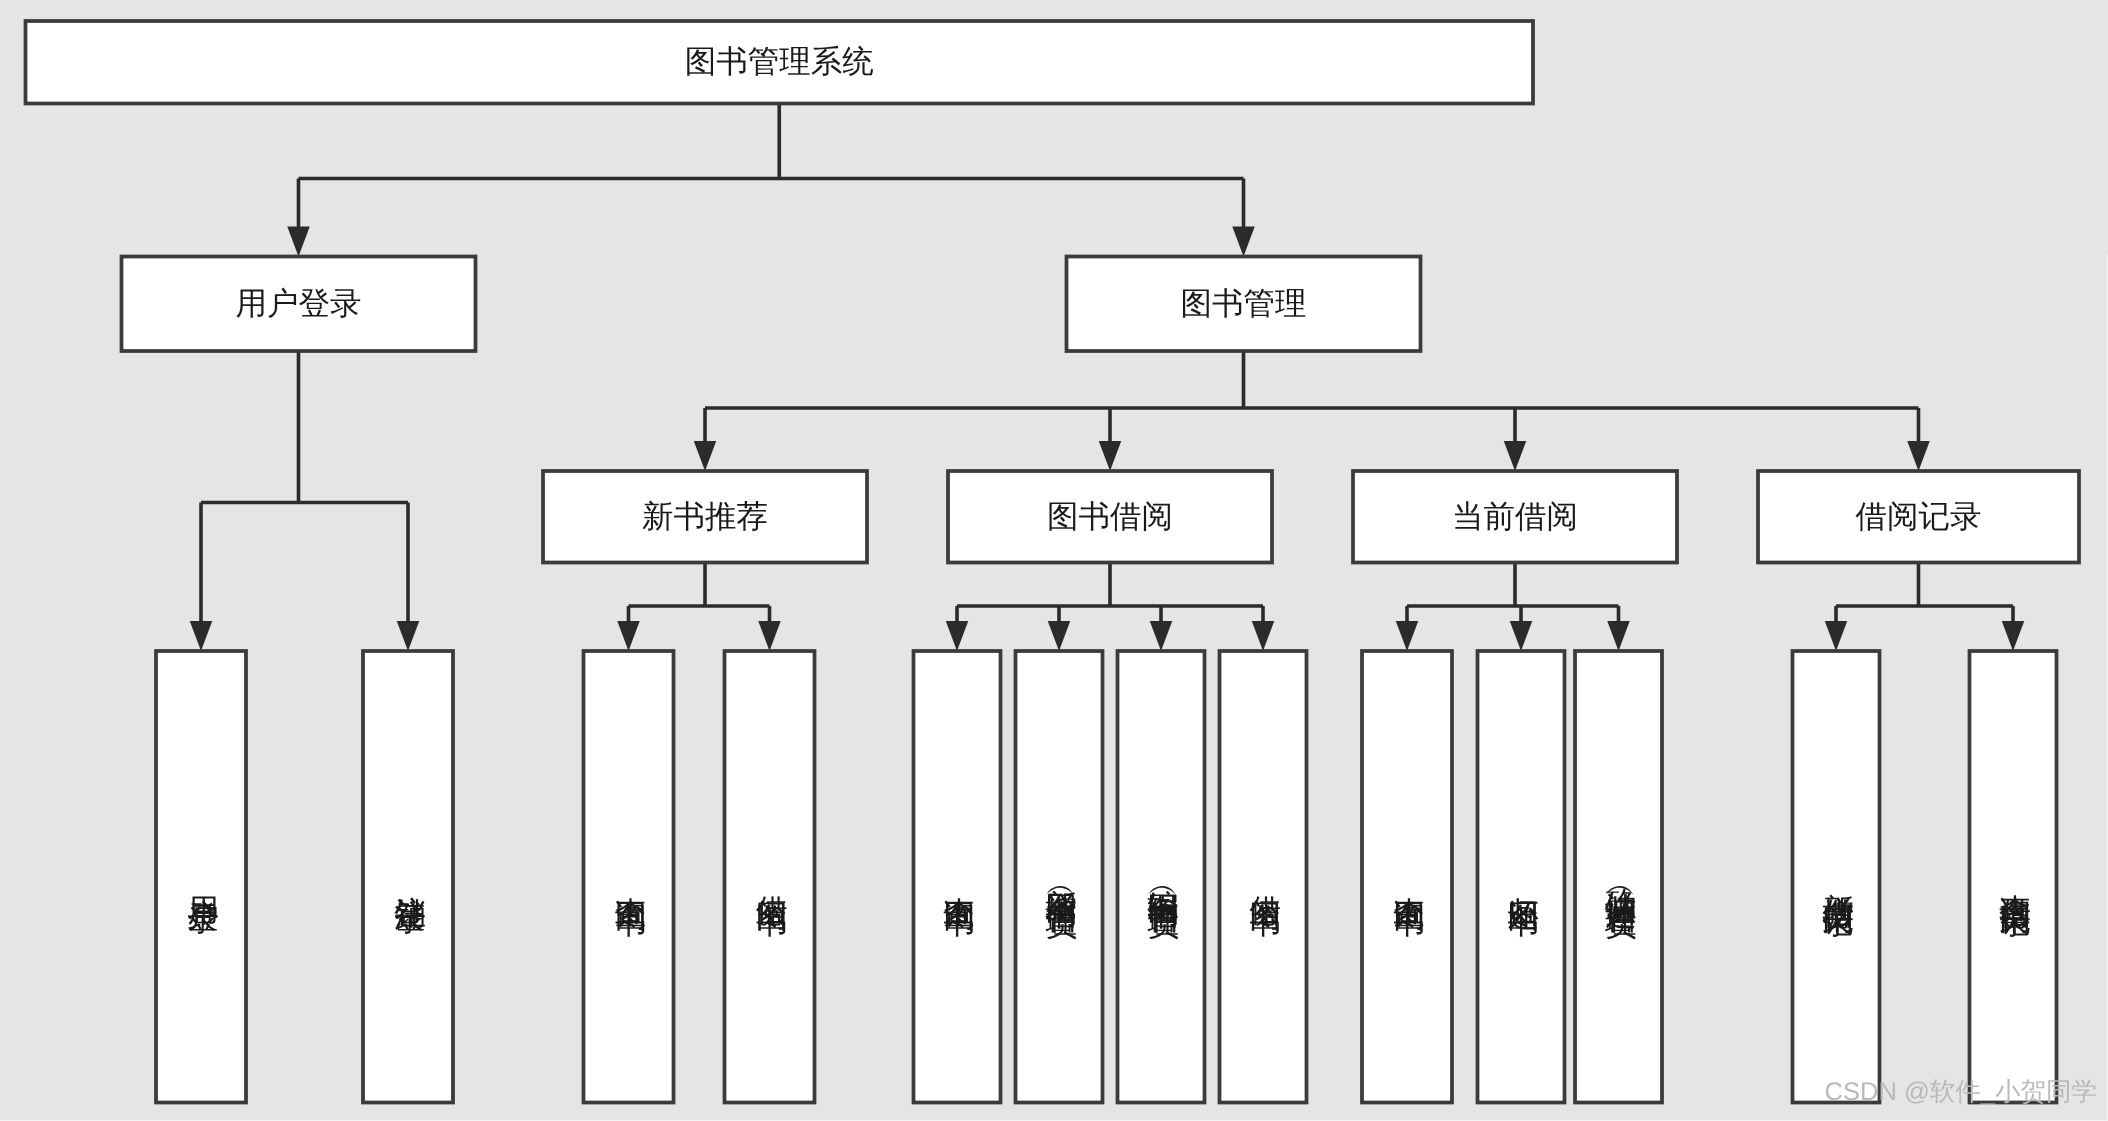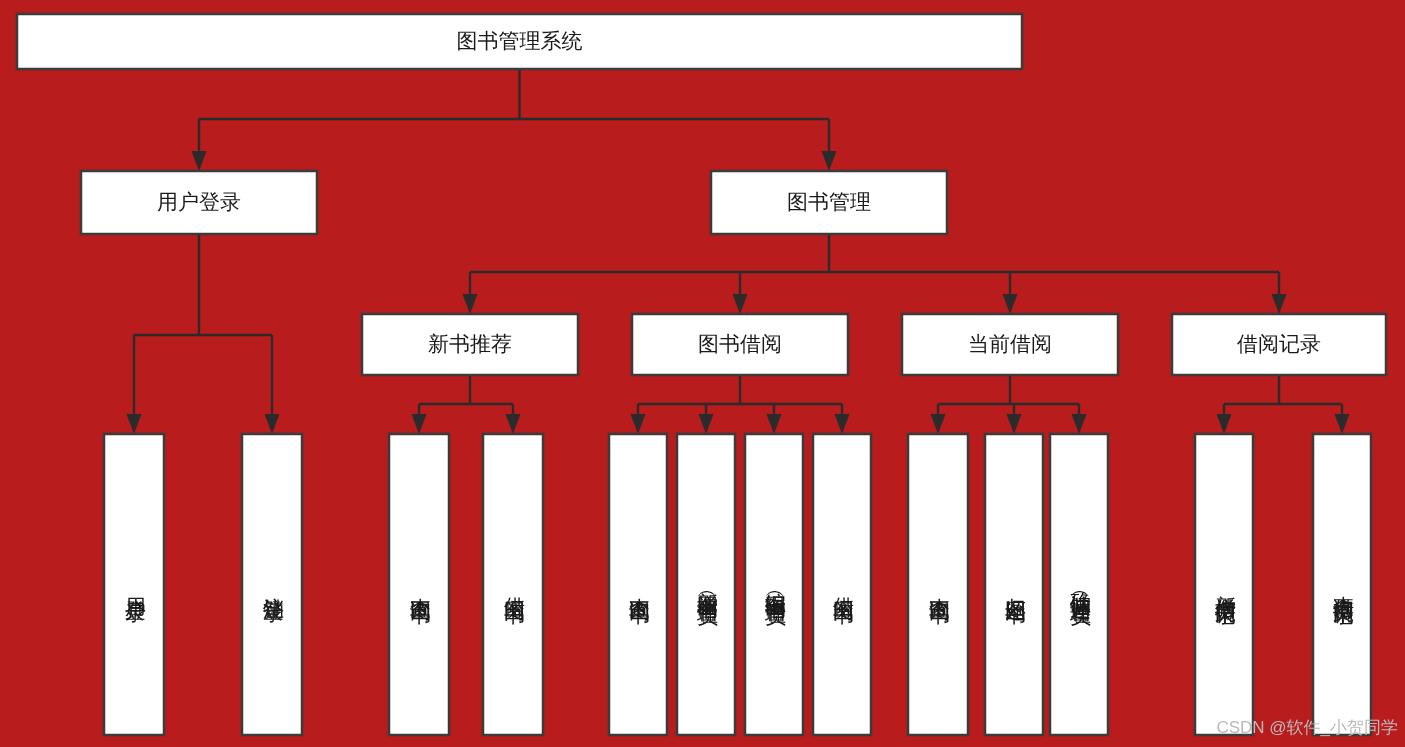--- a/index.html
+++ b/index.html
@@ -8,21 +8,21 @@
     padding: 0;
     background: #ffffff;
   }
   body {
     font-family: "Liberation Sans", "DejaVu Sans", sans-serif;
   }
   #diagram-root {
     position: relative;
     width: 1405px;
     height: 747px;
-    background: #b91c1c;
+    background: #e5e5e5;
     overflow: hidden;
   }
   svg.diagram-canvas {
     position: absolute;
     left: 0;
     top: 0;
     width: 1405px;
     height: 747px;
     display: block;
   }

